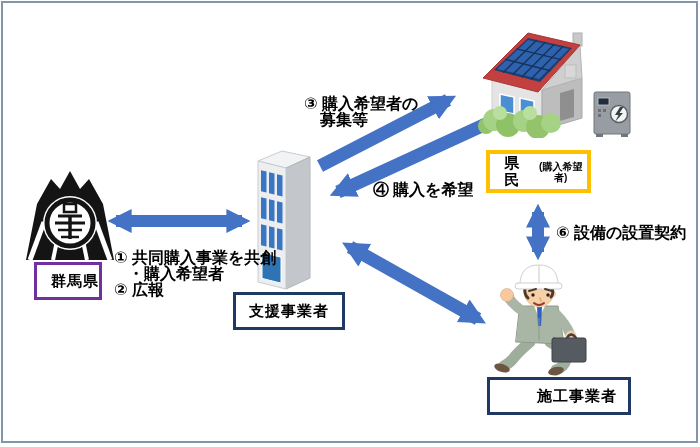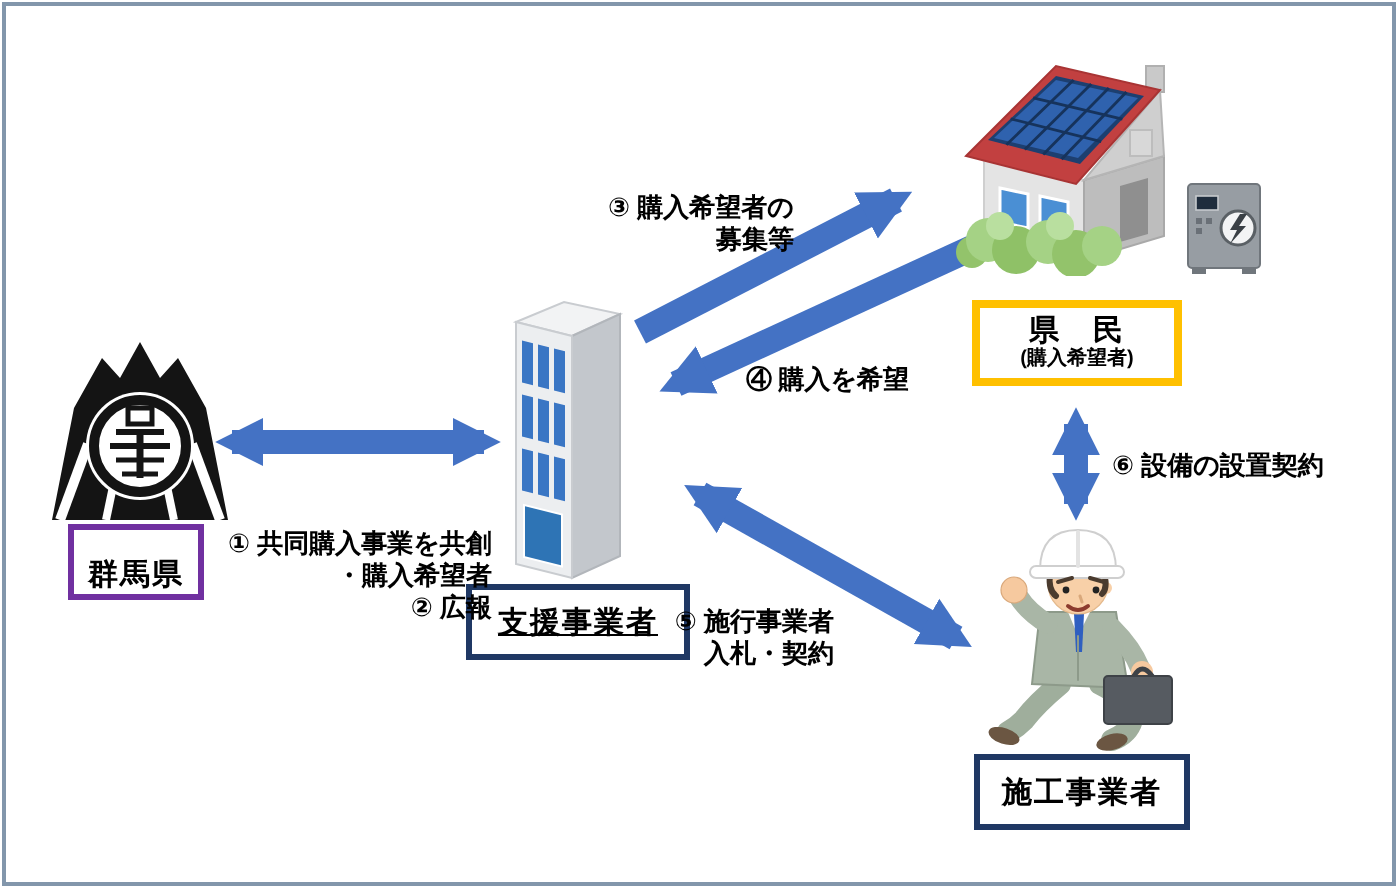--- a/index.html
+++ b/index.html
@@ -10,30 +10,30 @@
   .frame{
     position:absolute;left:1px;top:1px;right:2px;bottom:4px;
     border:2px solid var(--frame,#8296AB);pointer-events:none;
   }
   .arrows{position:absolute;left:0;top:0;}
   .arrow-shaft{stroke:var(--arrow,#4472C4);}
   .arrow-head{fill:var(--arrow,#4472C4);}
   .w12{stroke-width:12px;} .w13{stroke-width:13px;}
   .illus{position:absolute;line-height:0;}
   .box{
-    position:absolute;background:#fff;display:flex;flex-direction:column;
+    position:absolute;background:#fff;display:flex;flex-direction:row;
     align-items:center;justify-content:center;font-weight:bold;text-align:center;
     letter-spacing:1px;
   }
   .gunma-box{left:34px;top:262px;width:62px;height:32px;border:3px solid var(--c-gunma,#7030A0);font-size:15px;justify-content:flex-end;}
-  .support-box{left:233px;top:292px;width:106px;height:32px;border:3px solid var(--c-support,#1F3864);font-size:15px;text-decoration:underline;}
+  .support-box{left:233px;top:292px;width:106px;height:32px;border:3px solid var(--c-support,#1F3864);font-size:15px;}
   .citizens-box{left:486px;top:150px;width:97px;height:35px;border:4px solid var(--c-citizens,#FFC000);font-size:15px;line-height:1.1;}
   .citizens-box .sub{font-size:10px;letter-spacing:0;}
-  .contractor-box{left:487px;top:377px;width:102px;height:32px;border:3px solid var(--c-contractor,#1F3864);font-size:15px;}
-  .annot{position:absolute;font-size:13px;font-weight:bold;line-height:16px;white-space:nowrap;text-align:right;}
+  .contractor-box{left:487px;top:377px;width:102px;height:32px;border:3px solid var(--c-contractor,#1F3864);font-size:15px;padding-left:36px;}
+  .annot{position:absolute;font-size:16px;font-weight:bold;line-height:16px;white-space:nowrap;}
   .annot span{display:block;}
   .ind14{padding-left:14px;} .ind16{padding-left:16px;}
 </style>
 </head>
 <body>
 
 <div class="canvas" style="--arrow: #4472C4; --frame: #8296AB; --c-gunma: #7030A0; --c-support: #1F3864; --c-citizens: #FFC000; --c-contractor: #1F3864;">
   <div class="frame"></div>
 
   <svg class="arrows" width="700" height="447" viewBox="0 0 700 447">
@@ -171,32 +171,28 @@
     <span>支援事業者</span>
   </div>
   <div class="box citizens-box">
     <span>県　民</span>
     <span class="sub">(購入希望者)</span>
   </div>
   <div class="box contractor-box">
     <span>施工事業者</span>
   </div>
 
-  <div class="annot" style="left:114px;top:264px;">
+  <div class="annot" style="left:114px;top:250px;">
     <span>① 共同購入事業を共創</span>
     <span class="ind14">・購入希望者</span>
     <span>② 広報</span>
   </div>
   <div class="annot" style="left:304px;top:96px;">
     <span>③ 購入希望者の</span>
     <span class="ind16">募集等</span>
   </div>
   <div class="annot" style="left:373px;top:182px;font-family:Liberation Serif, serif;">
     <span>④ 購入を希望</span>
   </div>
-  <div class="annot" style="left:336px;top:303px;">
-    <span>⑤ 施行事業者</span>
-    <span class="ind16">入札・契約</span>
-  </div>
   <div class="annot" style="left:556px;top:225px;">
     <span>⑥ 設備の設置契約</span>
   </div>
 </div>
 
 </body></html>

